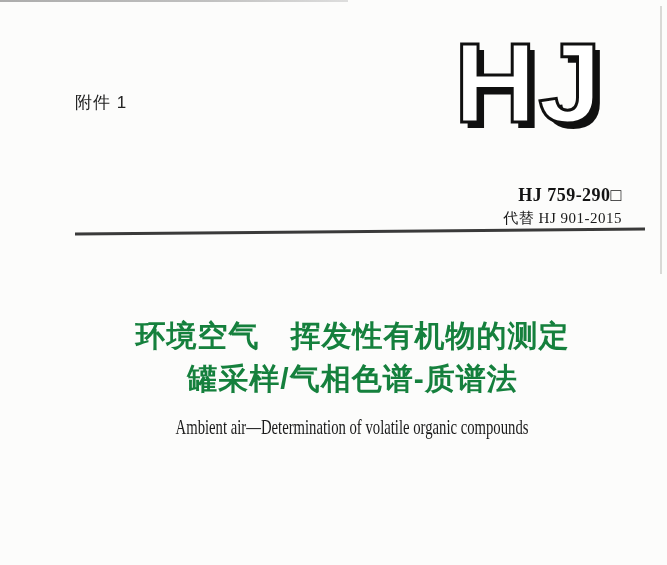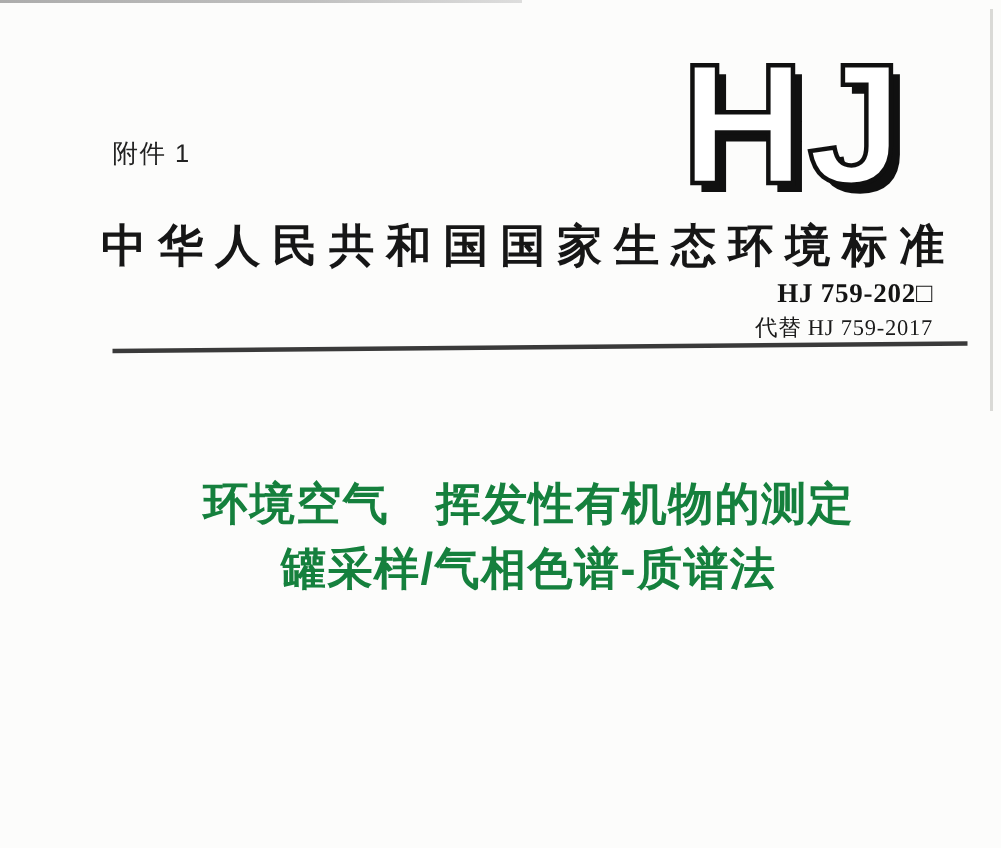--- a/index.html
+++ b/index.html
@@ -90,29 +90,31 @@
   <div class="scan-top"></div>
   <div class="scan-right"></div>
 
   <div class="attachment">附件 1</div>
 
   <svg class="logo" width="160" height="118" viewBox="0 0 160 118" aria-hidden="true">
     <text class="logo-shadow" x="9" y="110">HJ</text>
     <text class="logo-face" x="3" y="104">HJ</text>
   </svg>
 
-  <div class="centered header-title">中华人民共和国国家生态环境标准</div>
 
   <div class="std-block">
-    <div class="std-number">HJ 759-202□</div>
-    <div class="replaces">代替 HJ 759-2017</div>
+    <div class="std-number">HJ 759-290□</div>
+    <div class="replaces">代替 HJ 901-2015</div>
   </div>
 
   <div class="rule"></div>
 
   <div class="centered title-cn title-cn-1">环境空气　挥发性有机物的测定</div>
 
   <div class="centered title-cn title-cn-2">罐采样/气相色谱-质谱法</div>
 
+  <div class="centered title-en title-en-1">
+    <span class="squeeze">Ambient air—Determination of volatile organic compounds</span>
+  </div>
 
 
 
 </div>
 
 </body></html>

